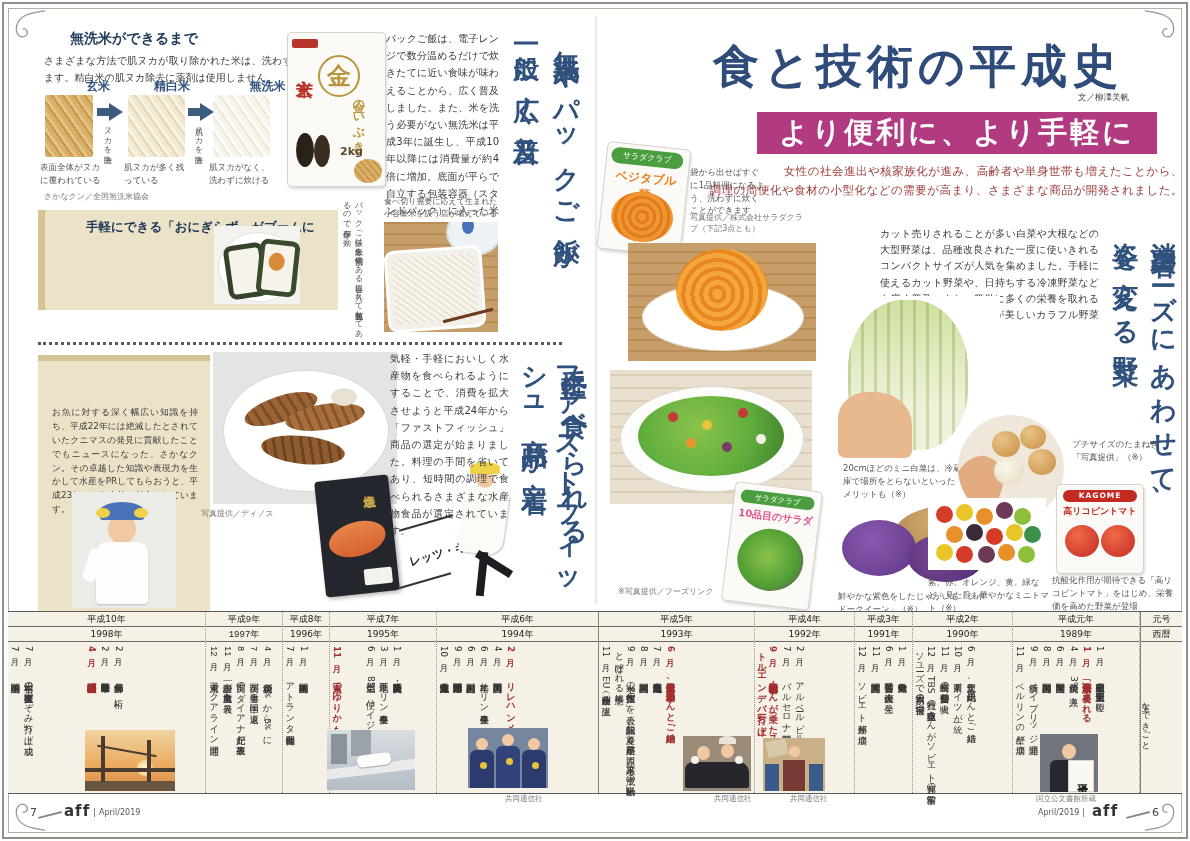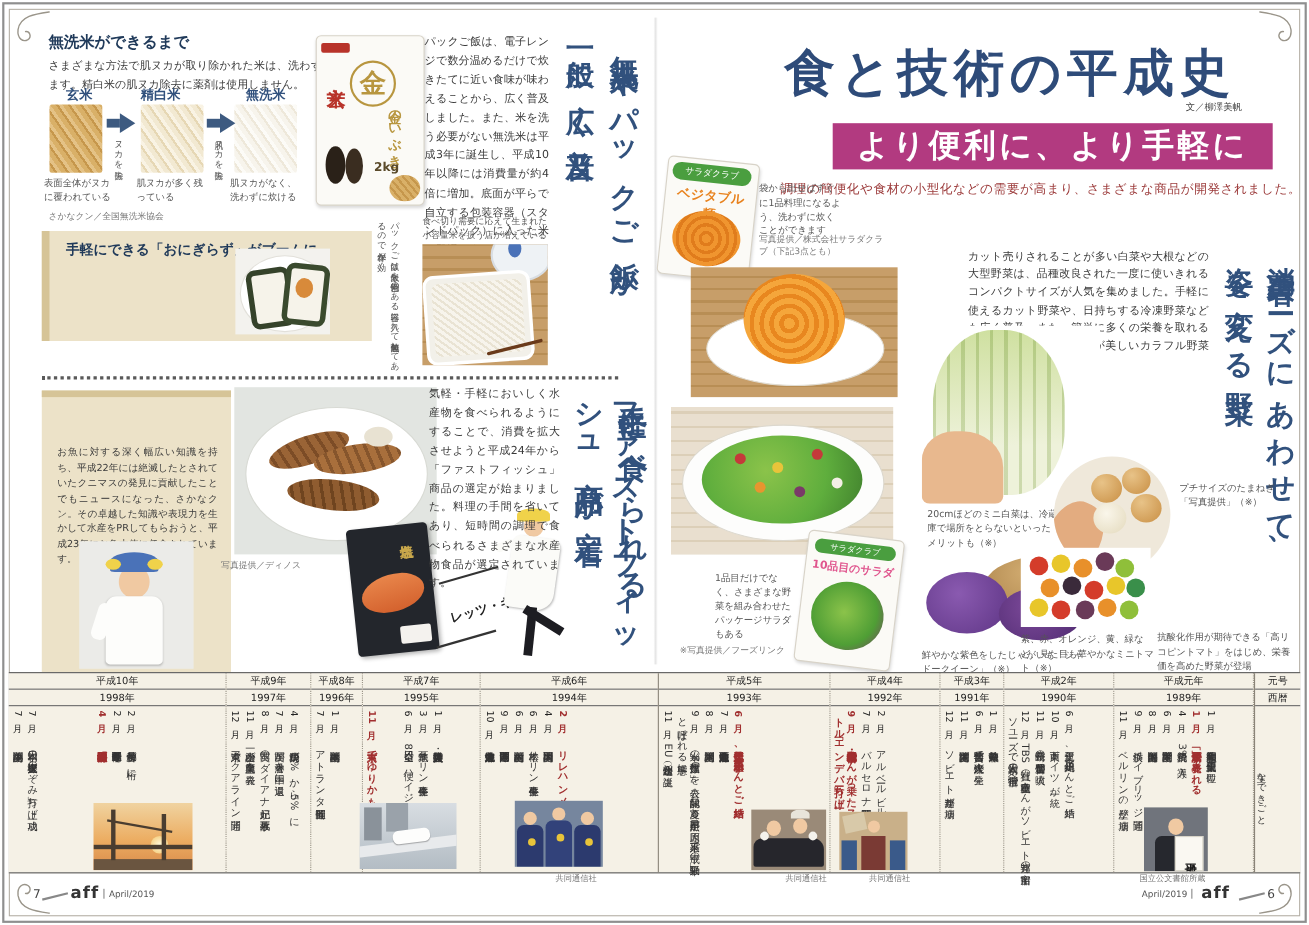--- a/index.html
+++ b/index.html
@@ -7,21 +7,21 @@
         font-family:"DejaVu Sans","Liberation Sans",sans-serif;color:#333;}
   .abs{position:absolute;}
   .frame-outer{position:absolute;inset:2px;border:2px solid #8f8f8f;pointer-events:none;}
   .frame-inner{position:absolute;inset:8px;border:1px solid #b5b0a6;pointer-events:none;}
   .fold{position:absolute;left:594px;top:16px;width:4px;height:588px;
         background:linear-gradient(90deg,transparent,rgba(0,0,0,.10),transparent);}
   .vtext{writing-mode:vertical-rl;}
   .vheadline{writing-mode:vertical-rl;color:#31517d;font-weight:bold;letter-spacing:5px;line-height:1.3;}
   .jbody{font-size:10px;line-height:1.72;color:#3a3a3a;text-align:justify;}
   .cap{font-size:8.5px;color:#555;line-height:1.5;}
-  .sec-head{color:#203a5a;font-weight:bold;}
+  .sec-head{color:#203a5a;font-weight:bold;margin-left:26px;}
   .beige{background:#ece2c8;}
   .credit{font-size:8px;color:#777;}
   .photo{position:absolute;overflow:hidden;}
   
   .rice{position:absolute;border-radius:2px;}
   .rice.genmai{background:repeating-linear-gradient(55deg,#d9b068 0 4px,#c6974c 4px 6px,#e4c286 6px 9px);}
   .rice.seihaku{background:repeating-linear-gradient(55deg,#f2e9d2 0 4px,#e6d7b4 4px 6px,#f9f3e4 6px 9px);}
   .rice.musen{background:repeating-linear-gradient(55deg,#f7f4ec 0 4px,#eee8da 4px 6px,#fcfbf7 6px 9px);}
   .arrow-bar{position:absolute;background:#3d5a80;height:8px;width:12px;}
   .arrow-tri{position:absolute;width:0;height:0;border-left:14px solid #3d5a80;
@@ -170,20 +170,21 @@
   </div>
 
   <div class="abs jbody" style="left:390px;top:350px;width:119px;">気軽・手軽においしく水産物を食べられるようにすることで、消費を拡大させようと平成24年から「ファストフィッシュ」商品の選定が始まりました。料理の手間を省いてあり、短時間の調理で食べられるさまざまな水産物食品が選定されています。</div>
   <div class="hl vheadline" style="left:557px;top:348px;height:260px;">手軽に食べられる</div>
   <div class="hl vheadline" style="left:517px;top:348px;height:260px;">ファストフィッシュ商品が定着</div>
 
   <div class="abs" style="left:700px;top:36px;width:436px;text-align:center;font-size:46px;font-weight:bold;color:#2e4b79;letter-spacing:5px;">食と技術の平成史</div>
   <div class="abs" style="left:1078px;top:92px;font-size:8.5px;color:#444;">文／柳澤美帆</div>
   <div class="abs" style="left:757px;top:112px;width:400px;height:42px;background:#b23a80;color:#fff;display:flex;align-items:center;justify-content:center;font-size:29px;font-weight:bold;letter-spacing:3px;">より便利に、より手軽に</div>
   <div class="abs" style="left:690px;top:162px;width:493px;text-align:right;font-size:11.5px;color:#9c3b3b;line-height:1.65;letter-spacing:0.5px;">
+    <div>女性の社会進出や核家族化が進み、高齢者や単身世帯も増えたことから、</div>
     <div>調理の簡便化や食材の小型化などの需要が高まり、さまざまな商品が開発されました。</div>
   </div>
 
   <div class="pkg" style="left:602px;top:145px;width:82px;height:106px;transform:rotate(6deg);">
     <div class="abs" style="left:4px;top:4px;width:72px;height:16px;background:#4a9e3f;border-radius:8px;color:#fff;font-size:8px;text-align:center;line-height:16px;">サラダクラブ</div>
     <div class="abs" style="left:6px;top:24px;width:70px;text-align:center;color:#e8821e;font-size:12px;font-weight:bold;">ベジタブル麺</div>
     <div class="ellipse" style="left:10px;top:46px;width:62px;height:50px;background:repeating-radial-gradient(circle at 50% 50%,#f0952f 0 4px,#e07c1c 4px 7px);"></div>
   </div>
   <div class="abs cap" style="left:690px;top:166px;width:76px;">袋から出せばすぐに1品料理になるよう、洗わずに炊くことができます</div>
   <div class="abs credit" style="left:690px;top:212px;width:120px;">写真提供／株式会社サラダクラブ（下記3点とも）</div>
@@ -201,21 +202,20 @@
     <div class="ellipse" style="left:10px;top:16px;width:182px;height:104px;background:#fdfdfc;border:1px solid #dcd8ce;"></div>
     <div class="ellipse" style="left:28px;top:26px;width:146px;height:80px;background:radial-gradient(circle at 40% 40%,#8bc34a,#5fae3d 55%,#3e7d2c);"></div>
     <div class="ellipse" style="left:58px;top:42px;width:10px;height:10px;background:#c43a3a;box-shadow:34px 8px 0 #e8c43a,70px -4px 0 #c43a3a,54px 30px 0 #7a3a68,18px 26px 0 #e8952f,88px 22px 0 #f4f0e6;"></div>
   </div>
 
   <div class="pkg" style="left:728px;top:486px;width:86px;height:118px;transform:rotate(7deg);">
     <div class="abs" style="left:6px;top:6px;width:74px;height:13px;background:#4a9e3f;border-radius:7px;color:#fff;font-size:7.5px;text-align:center;line-height:13px;">サラダクラブ</div>
     <div class="abs" style="left:4px;top:23px;width:78px;text-align:center;color:#e0568e;font-size:10px;font-weight:bold;">10品目のサラダ</div>
     <div class="ellipse" style="left:10px;top:42px;width:66px;height:62px;background:radial-gradient(circle at 45% 45%,#8bc34a,#4f9e35 60%,#7a3a68);"></div>
   </div>
-  <div class="abs cap" style="left:650px;top:520px;width:74px;">1品目だけでなく、さまざまな野菜を組み合わせたパッケージサラダもある</div>
   <div class="abs credit" style="left:618px;top:586px;">※写真提供／フーズリンク</div>
 
   <div class="photo" style="left:838px;top:296px;width:162px;height:162px;background:#fff;">
     <div class="abs" style="left:10px;top:4px;width:120px;height:150px;border-radius:46% 46% 40% 40%;background:linear-gradient(#cfe0a0,#eef2da 70%),repeating-linear-gradient(90deg,rgba(150,180,100,.35) 0 3px,transparent 3px 13px);background-blend-mode:multiply;"></div>
     <div class="abs" style="left:0px;top:96px;width:74px;height:66px;border-radius:40% 50% 10% 10%;background:#e8b88e;"></div>
   </div>
   <div class="abs cap" style="left:843px;top:462px;width:120px;">20cmほどのミニ白菜は、冷蔵庫で場所をとらないといったメリットも（※）</div>
 
   <div class="photo" style="left:958px;top:415px;width:106px;height:106px;border-radius:50%;background:#efe8da;">
     <div class="abs" style="left:-6px;top:40px;width:48px;height:70px;border-radius:45%;background:#e3ac80;transform:rotate(24deg);"></div>
@@ -231,35 +231,41 @@
     <div class="ellipse" style="left:4px;top:16px;width:74px;height:56px;background:radial-gradient(circle at 40% 35%,#8a5ab0,#5e3585);"></div>
     <div class="ellipse" style="left:70px;top:30px;width:76px;height:48px;background:radial-gradient(circle at 40% 35%,#7d4a9a,#4e2a70);"></div>
   </div>
   <div class="abs cap" style="left:838px;top:590px;width:152px;">鮮やかな紫色をしたじゃがいも「シャドークイーン」（※）</div>
 
   <div class="photo" style="left:928px;top:498px;width:118px;height:72px;background:#fff;">
     <div class="ellipse" style="left:8px;top:8px;width:17px;height:17px;background:#d43c2a;box-shadow:20px -2px 0 #e8c62a,40px 2px 0 #e8902a,60px -4px 0 #6a3a58,78px 2px 0 #8fbf3a,10px 20px 0 #e8902a,30px 18px 0 #3a2a3a,50px 22px 0 #d43c2a,70px 18px 0 #e8c62a,88px 20px 0 #3a8f4a,0px 38px 0 #e8c62a,20px 40px 0 #d43c2a,42px 40px 0 #6a3a58,62px 38px 0 #e8902a,82px 40px 0 #8fbf3a;"></div>
   </div>
   <div class="abs cap" style="left:928px;top:576px;width:126px;">紫、赤、オレンジ、黄、緑など、見た目も華やかなミニトマト（※）</div>
 
+  <div class="pkg" style="left:1056px;top:484px;width:86px;height:88px;">
+    <div class="abs" style="left:6px;top:5px;width:74px;height:12px;background:#c42a22;border-radius:6px;color:#fff;font-size:7.5px;font-weight:bold;text-align:center;line-height:12px;letter-spacing:1px;">KAGOME</div>
+    <div class="abs" style="left:4px;top:20px;width:78px;text-align:center;color:#c42a22;font-size:9px;font-weight:bold;">高リコピントマト</div>
+    <div class="ellipse" style="left:8px;top:40px;width:34px;height:32px;background:radial-gradient(circle at 38% 32%,#f06a4a,#c42a22);"></div>
+    <div class="ellipse" style="left:44px;top:40px;width:34px;height:32px;background:radial-gradient(circle at 38% 32%,#f06a4a,#c42a22);"></div>
+  </div>
   <div class="abs cap" style="left:1052px;top:574px;width:128px;">抗酸化作用が期待できる「高リコピントマト」をはじめ、栄養価を高めた野菜が登場</div>
 
   <div id="timeline">
     <div class="tl-col" style="width: 198px;">
         <div class="tl-hcell">平成10年</div>
         <div class="tl-hcell">1998年</div>
         <div class="tl-evarea">
           <div class="ev"><span class="ev-m">2月</span><span class="ev-t">郵便番号が7桁に</span></div>
           <div class="ev"><span class="ev-m">2月</span><span class="ev-t">長野冬季五輪開催</span></div>
           <div class="ev red" style="margin-block-end: 52px;"><span class="ev-m">4月</span><span class="ev-t">明石海峡大橋開通</span></div>
           <div class="ev"><span class="ev-m">7月</span><span class="ev-t">日本初の火星探査機「のぞみ」打ち上げ成功</span></div>
           <div class="ev"><span class="ev-m">7月</span><span class="ev-t">小渕内閣誕生</span></div>
         </div>
       </div>
-      <div class="tl-col" style="width: 77px;">
+      <div class="tl-col" style="width: 77px; font-family: Liberation Mono, monospace;">
         <div class="tl-hcell">平成9年</div>
         <div class="tl-hcell">1997年</div>
         <div class="tl-evarea">
           <div class="ev"><span class="ev-m">4月</span><span class="ev-t">消費税が3%から5%に</span></div>
           <div class="ev"><span class="ev-m">7月</span><span class="ev-t">英国が香港を中国に返還</span></div>
           <div class="ev"><span class="ev-m">8月</span><span class="ev-t">英国のダイアナ元妃が事故死</span></div>
           <div class="ev"><span class="ev-m">11月</span><span class="ev-t">山一證券が自主廃業を発表</span></div>
           <div class="ev"><span class="ev-m">12月</span><span class="ev-t">東京湾アクアライン開通</span></div>
         </div>
       </div>

